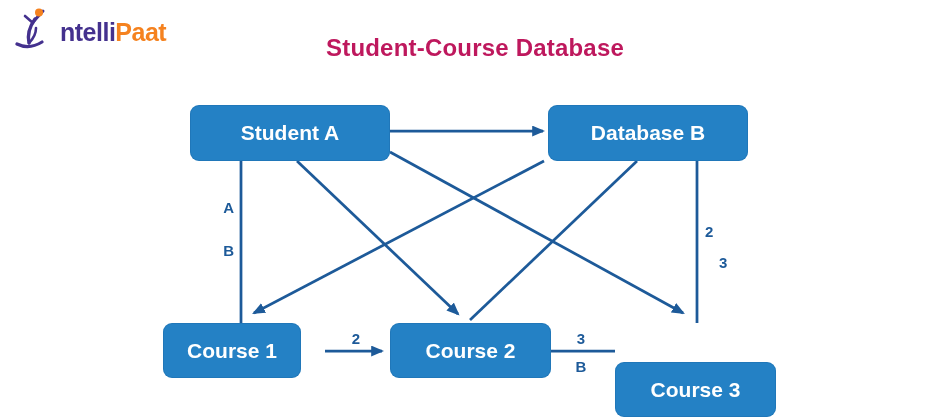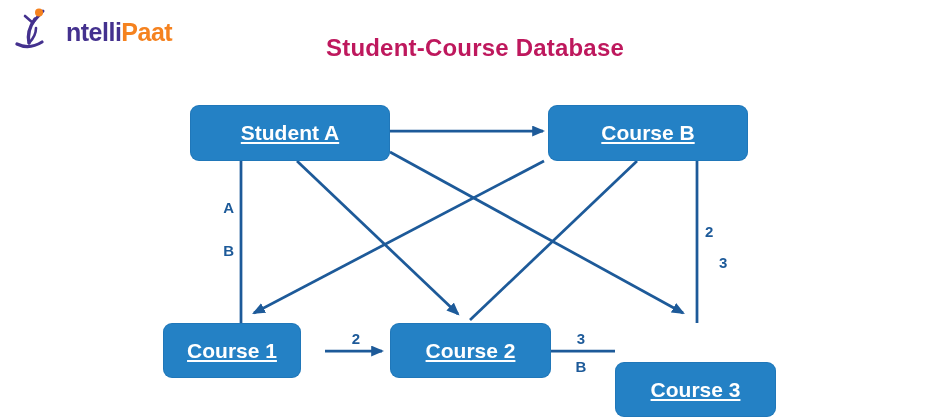--- a/index.html
+++ b/index.html
@@ -12,21 +12,21 @@
     overflow: hidden;
   }
 
   
   .logo {
     position: absolute;
     left: 14px;
     top: 6px;
     display: flex;
     align-items: center;
-    gap: 16px;
+    gap: 10px;
     text-align: right;
   }
   .logo-text {
     font-size: 25px;
     font-weight: 700;
     letter-spacing: -0.5px;
     line-height: 1;
     margin-top: 8px;
   }
   .logo-text .lt-primary { color: #44318e; }
@@ -66,21 +66,20 @@
     position: absolute;
     background: #2481c5;
     border-radius: 9px;
     color: #ffffff;
     font-size: 21px;
     font-weight: 600;
     display: flex;
     align-items: center;
     justify-content: center;
     box-shadow: 0 0 0 1px rgba(20,90,150,0.25) inset;
-    text-decoration: underline;
   }
   .node-student-a { left: 190px; top: 105px; width: 200px; height: 56px; }
   .node-student-b { left: 548px; top: 105px; width: 200px; height: 56px; }
   .node-course-1  { left: 163px; top: 323px; width: 138px; height: 55px; }
   .node-course-2  { left: 390px; top: 323px; width: 161px; height: 55px; justify-content: center; }
   .node-course-3  { left: 615px; top: 323px; width: 161px; height: 55px; margin-top: 39px; }
 </style>
 </head>
 <body>
 
@@ -137,21 +136,21 @@
     <text class="edge-label" x="719" y="268" text-anchor="start">3</text>
     <text class="edge-label" x="356" y="344" text-anchor="middle">2</text>
     <text class="edge-label" x="581" y="344" text-anchor="middle">3</text>
     <text class="edge-label" x="581" y="372" text-anchor="middle">B</text>
   </svg>
 
   <div class="node node-student-a">
     <span>Student A</span>
   </div>
   <div class="node node-student-b">
-    <span>Course B</span>
+    <span>Database B</span>
   </div>
   <div class="node node-course-1">
     <span>Course 1</span>
   </div>
   <div class="node node-course-2">
     <span>Course 2</span>
   </div>
   <div class="node node-course-3">
     <span>Course 3</span>
   </div>

